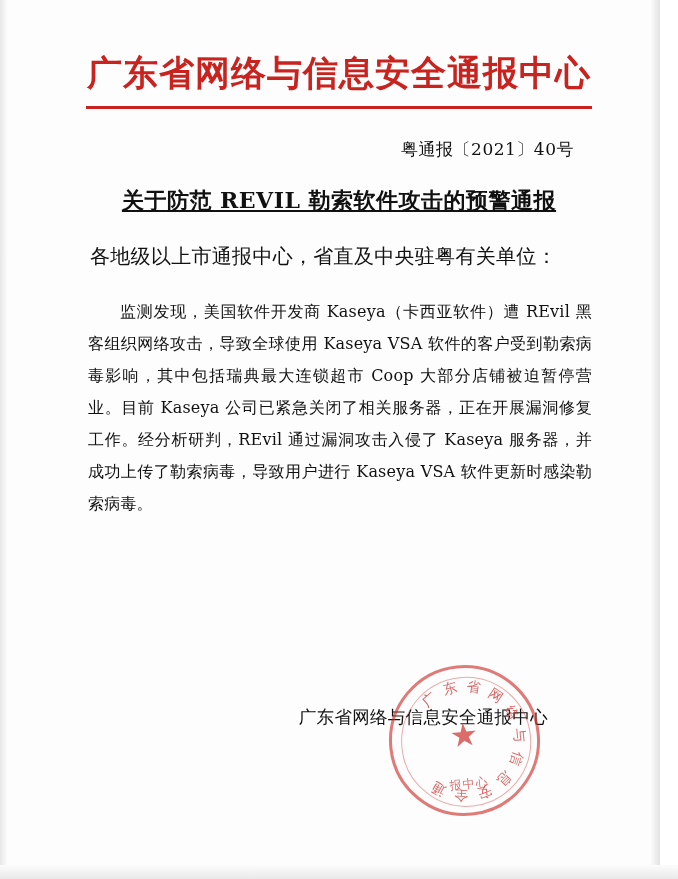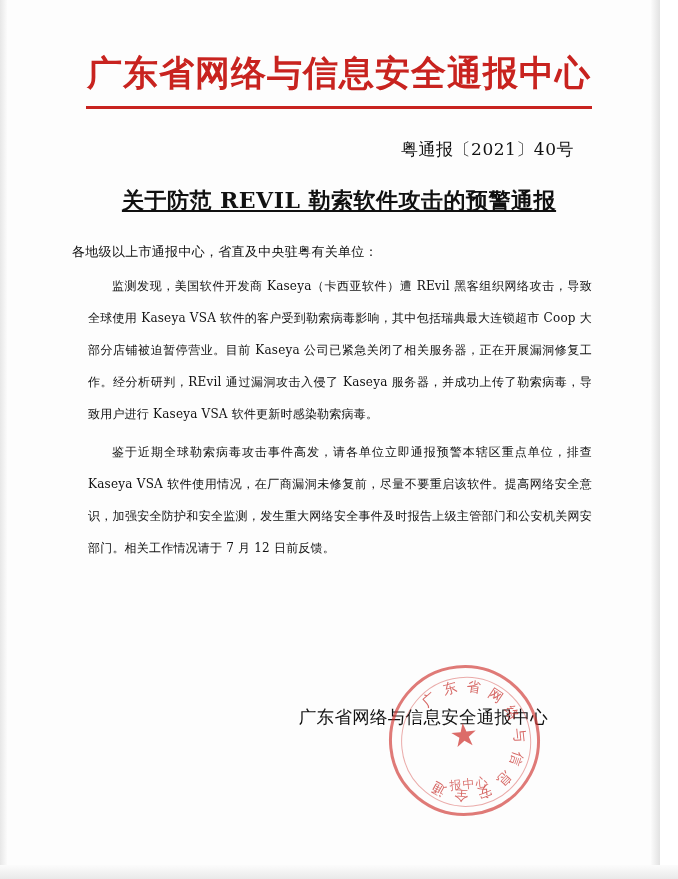--- a/index.html
+++ b/index.html
@@ -79,32 +79,32 @@
     width: 678px;
     text-align: center;
     font-size: 22px;
     font-weight: bold;
     color: #111;
     letter-spacing: 0.5px;
     text-decoration: underline;
   }
   .addressee {
     position: absolute;
-    left: 72px;
+    left: 90px;
     top: 243px;
-    font-size: 13px;
+    font-size: 20px;
     color: #111;
     letter-spacing: 0.3px;
   }
   .body-text {
     position: absolute;
     left: 88px;
-    top: 270px;
+    top: 296px;
     width: 504px;
-    font-size: 12px;
+    font-size: 16px;
     line-height: 32px;
     color: #111;
     text-align: justify;
     letter-spacing: 0.2px;
   }
   .body-text p {
     margin: 0 0 6px 0;
     text-indent: 2em;
   }
   .signature {
@@ -187,21 +187,20 @@
   <div class="title-rule"></div>
 
   <div class="doc-number">粤通报〔2021〕40号</div>
 
   <div class="subject">关于防范 REVIL 勒索软件攻击的预警通报</div>
 
   <div class="addressee">各地级以上市通报中心，省直及中央驻粤有关单位：</div>
 
   <div class="body-text">
     <p>监测发现，美国软件开发商 Kaseya（卡西亚软件）遭 REvil 黑客组织网络攻击，导致全球使用 Kaseya VSA 软件的客户受到勒索病毒影响，其中包括瑞典最大连锁超市 Coop 大部分店铺被迫暂停营业。目前 Kaseya 公司已紧急关闭了相关服务器，正在开展漏洞修复工作。经分析研判，REvil 通过漏洞攻击入侵了 Kaseya 服务器，并成功上传了勒索病毒，导致用户进行 Kaseya VSA 软件更新时感染勒索病毒。</p>
-    <p>鉴于近期全球勒索病毒攻击事件高发，请各单位立即通报预警本辖区重点单位，排查 Kaseya VSA 软件使用情况，在厂商漏洞未修复前，尽量不要重启该软件。提高网络安全意识，加强安全防护和安全监测，发生重大网络安全事件及时报告上级主管部门和公安机关网安部门。相关工作情况请于 7 月 12 日前反馈。</p>
   </div>
 
   <div class="signature">
     <div>广东省网络与信息安全通报中心</div>
   </div>
 
   <div class="seal">
     <div class="seal-inner"></div>
     <div class="seal-ring-text">
         <span style="transform: translate(-30.9731px, -44.2342px) rotate(-35deg) translate(-50%, -50%);">广</span>

